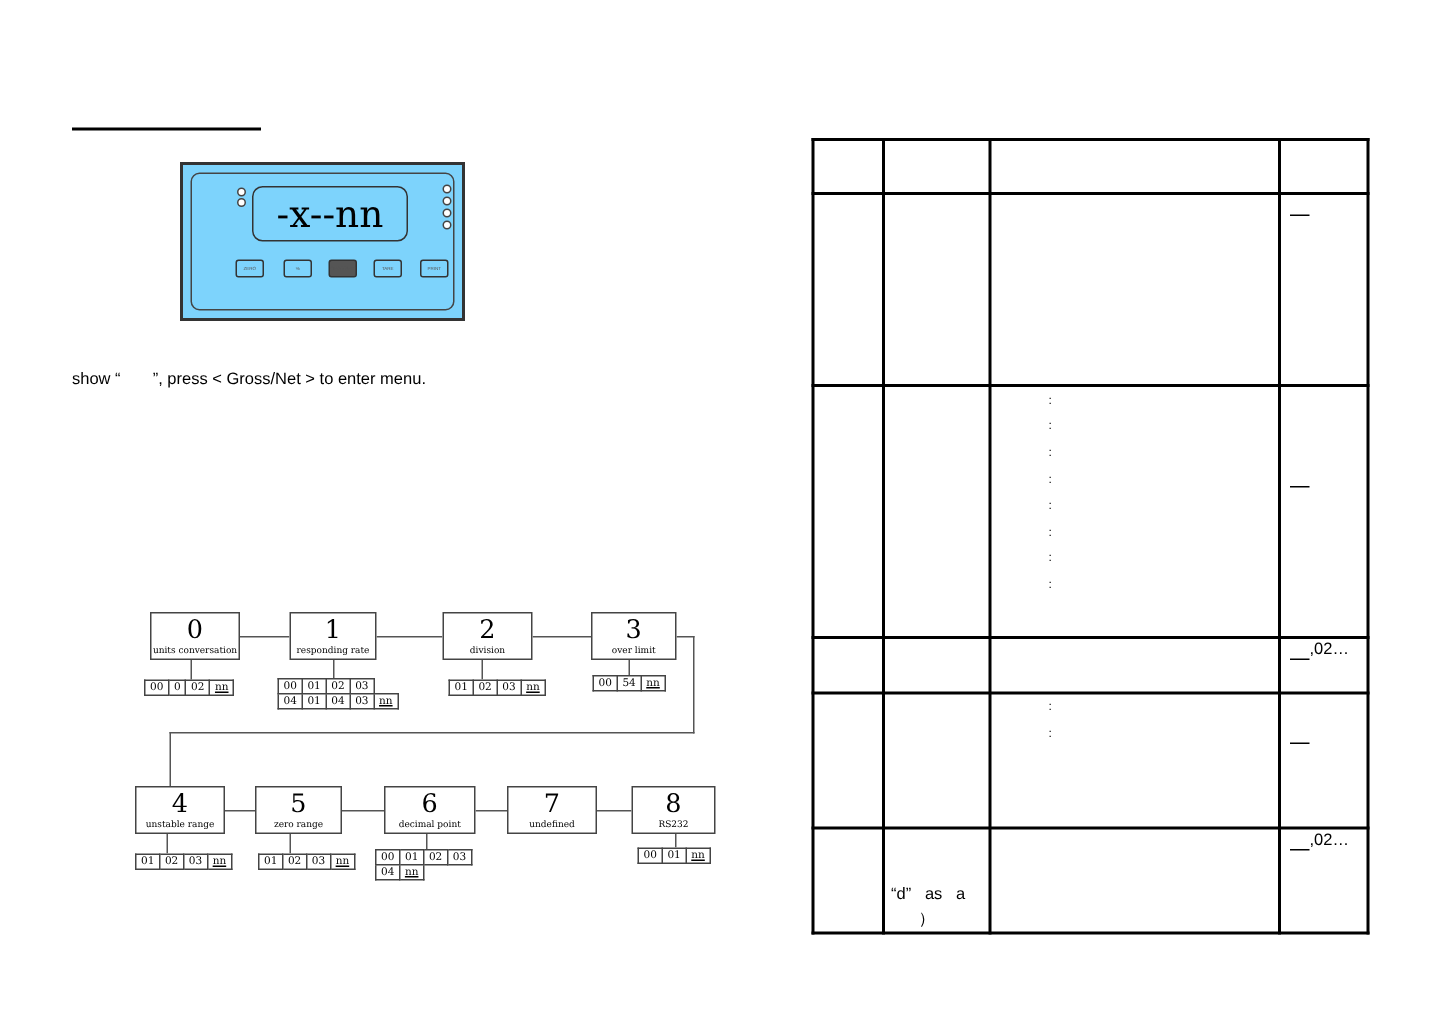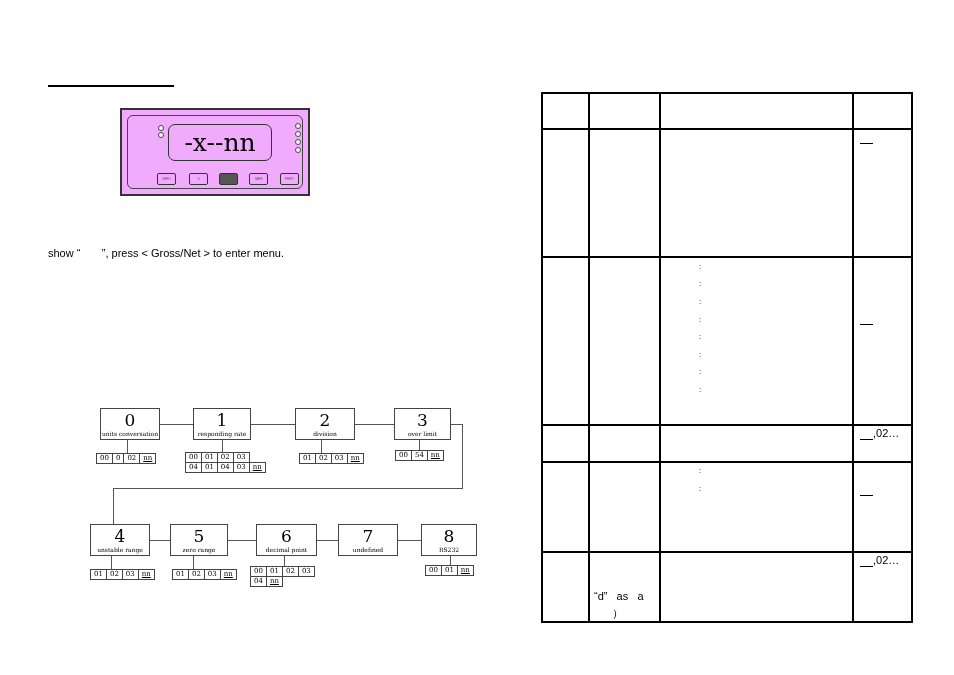--- a/index.html
+++ b/index.html
@@ -2,21 +2,21 @@
 <html><head>
 <meta charset="utf-8">
 <style>
   html, body { margin:0; padding:0; background:#ffffff; }
   body { width:954px; height:675px; position:relative; overflow:hidden;
          font-family:"Liberation Sans", sans-serif; color:#000; }
   .abs { position:absolute; }
   .heading-rule { left:48px; top:85px; width:126px; height:2px; background:#000; }
 
   
-  .device { left:120px; top:108px; width:190px; height:88px; border:2px solid #333; background:#f0abfc; box-sizing:border-box; }
+  .device { left:120px; top:108px; width:190px; height:106px; border:2px solid #333; background:#7dd3fc; box-sizing:border-box; }
   .device-inner { position:absolute; left:5px; top:5px; right:5px; bottom:5px; border:1.5px solid #444; border-radius:6px; }
   .lcd { position:absolute; left:40px; top:8px; width:102px; height:35px; border:1.5px solid #333; border-radius:7px;
          font-family:"DejaVu Serif", serif; font-size:25px; line-height:35px; text-align:center; letter-spacing:0px; }
   .led { position:absolute; width:4px; height:4px; border:1.2px solid #444; border-radius:50%; background:#fff; }
   .key { position:absolute; top:57px; width:17px; height:10px; border:1.3px solid #333; border-radius:2px;
          font-size:3px; line-height:10px; text-align:center; color:#555; overflow:hidden; }
   .key.dark { background:#555; }
 
   .body-text { left:48px; top:247px; font-size:11px; white-space:pre; }
 

